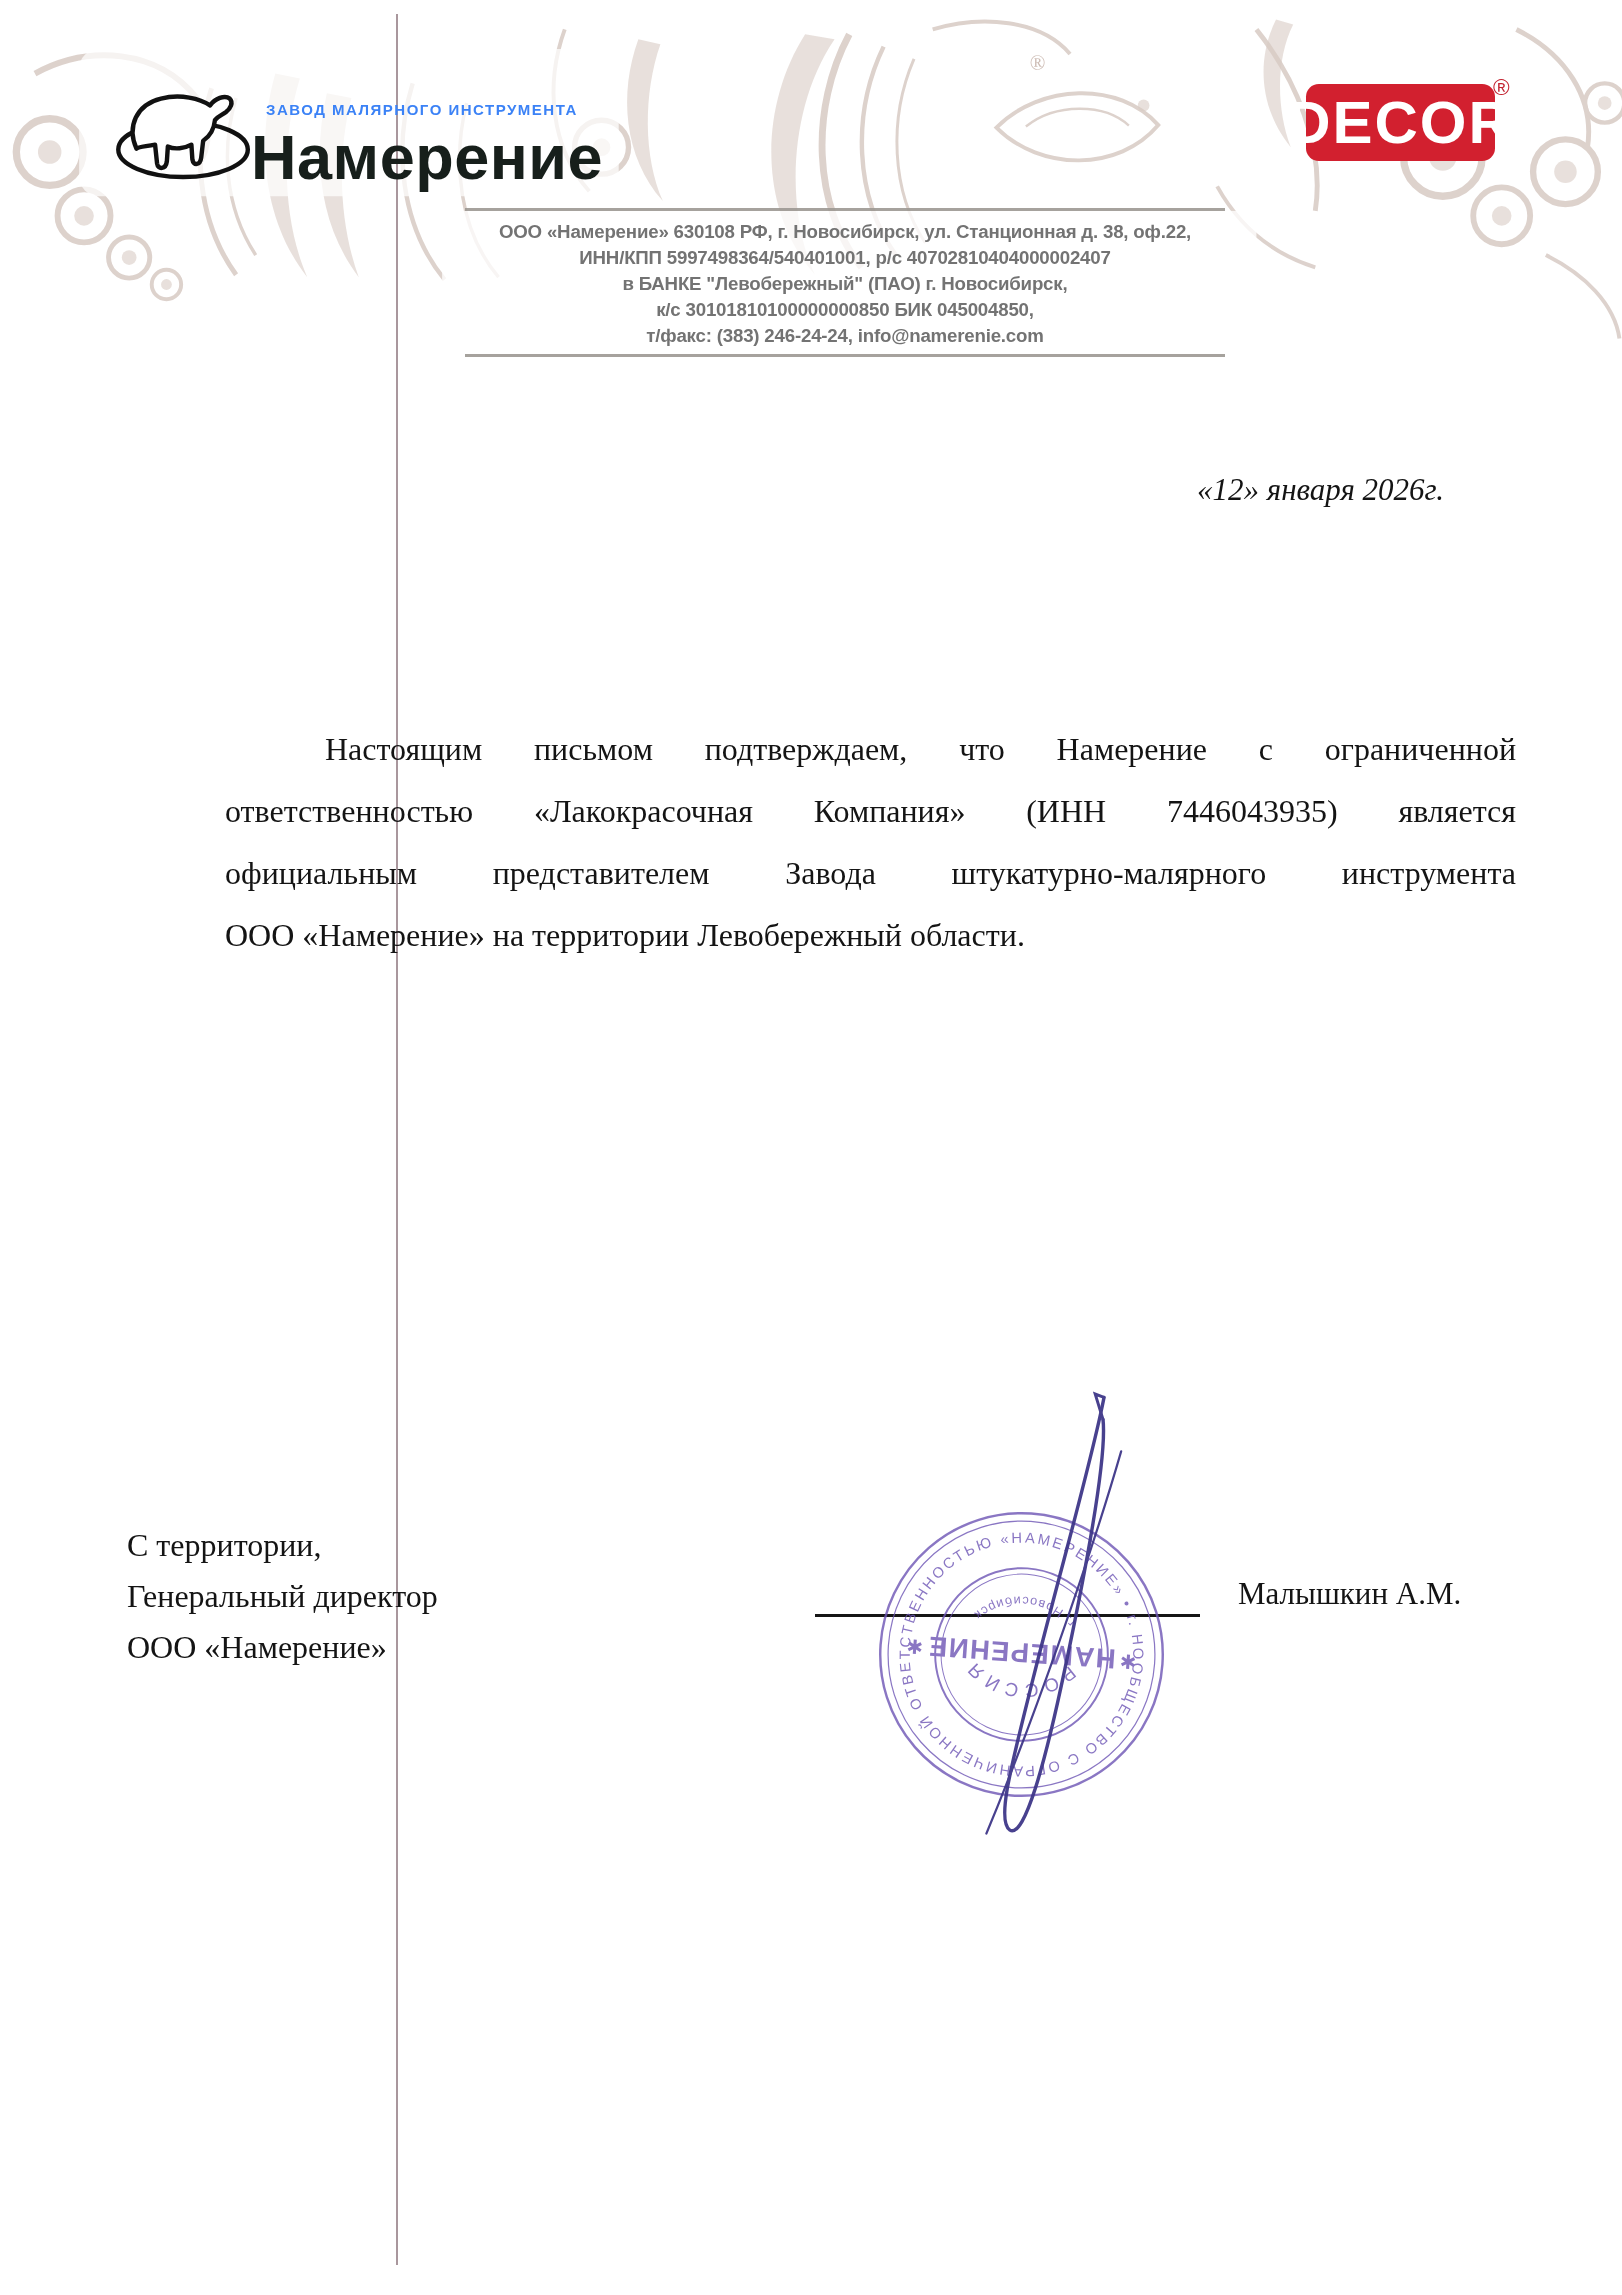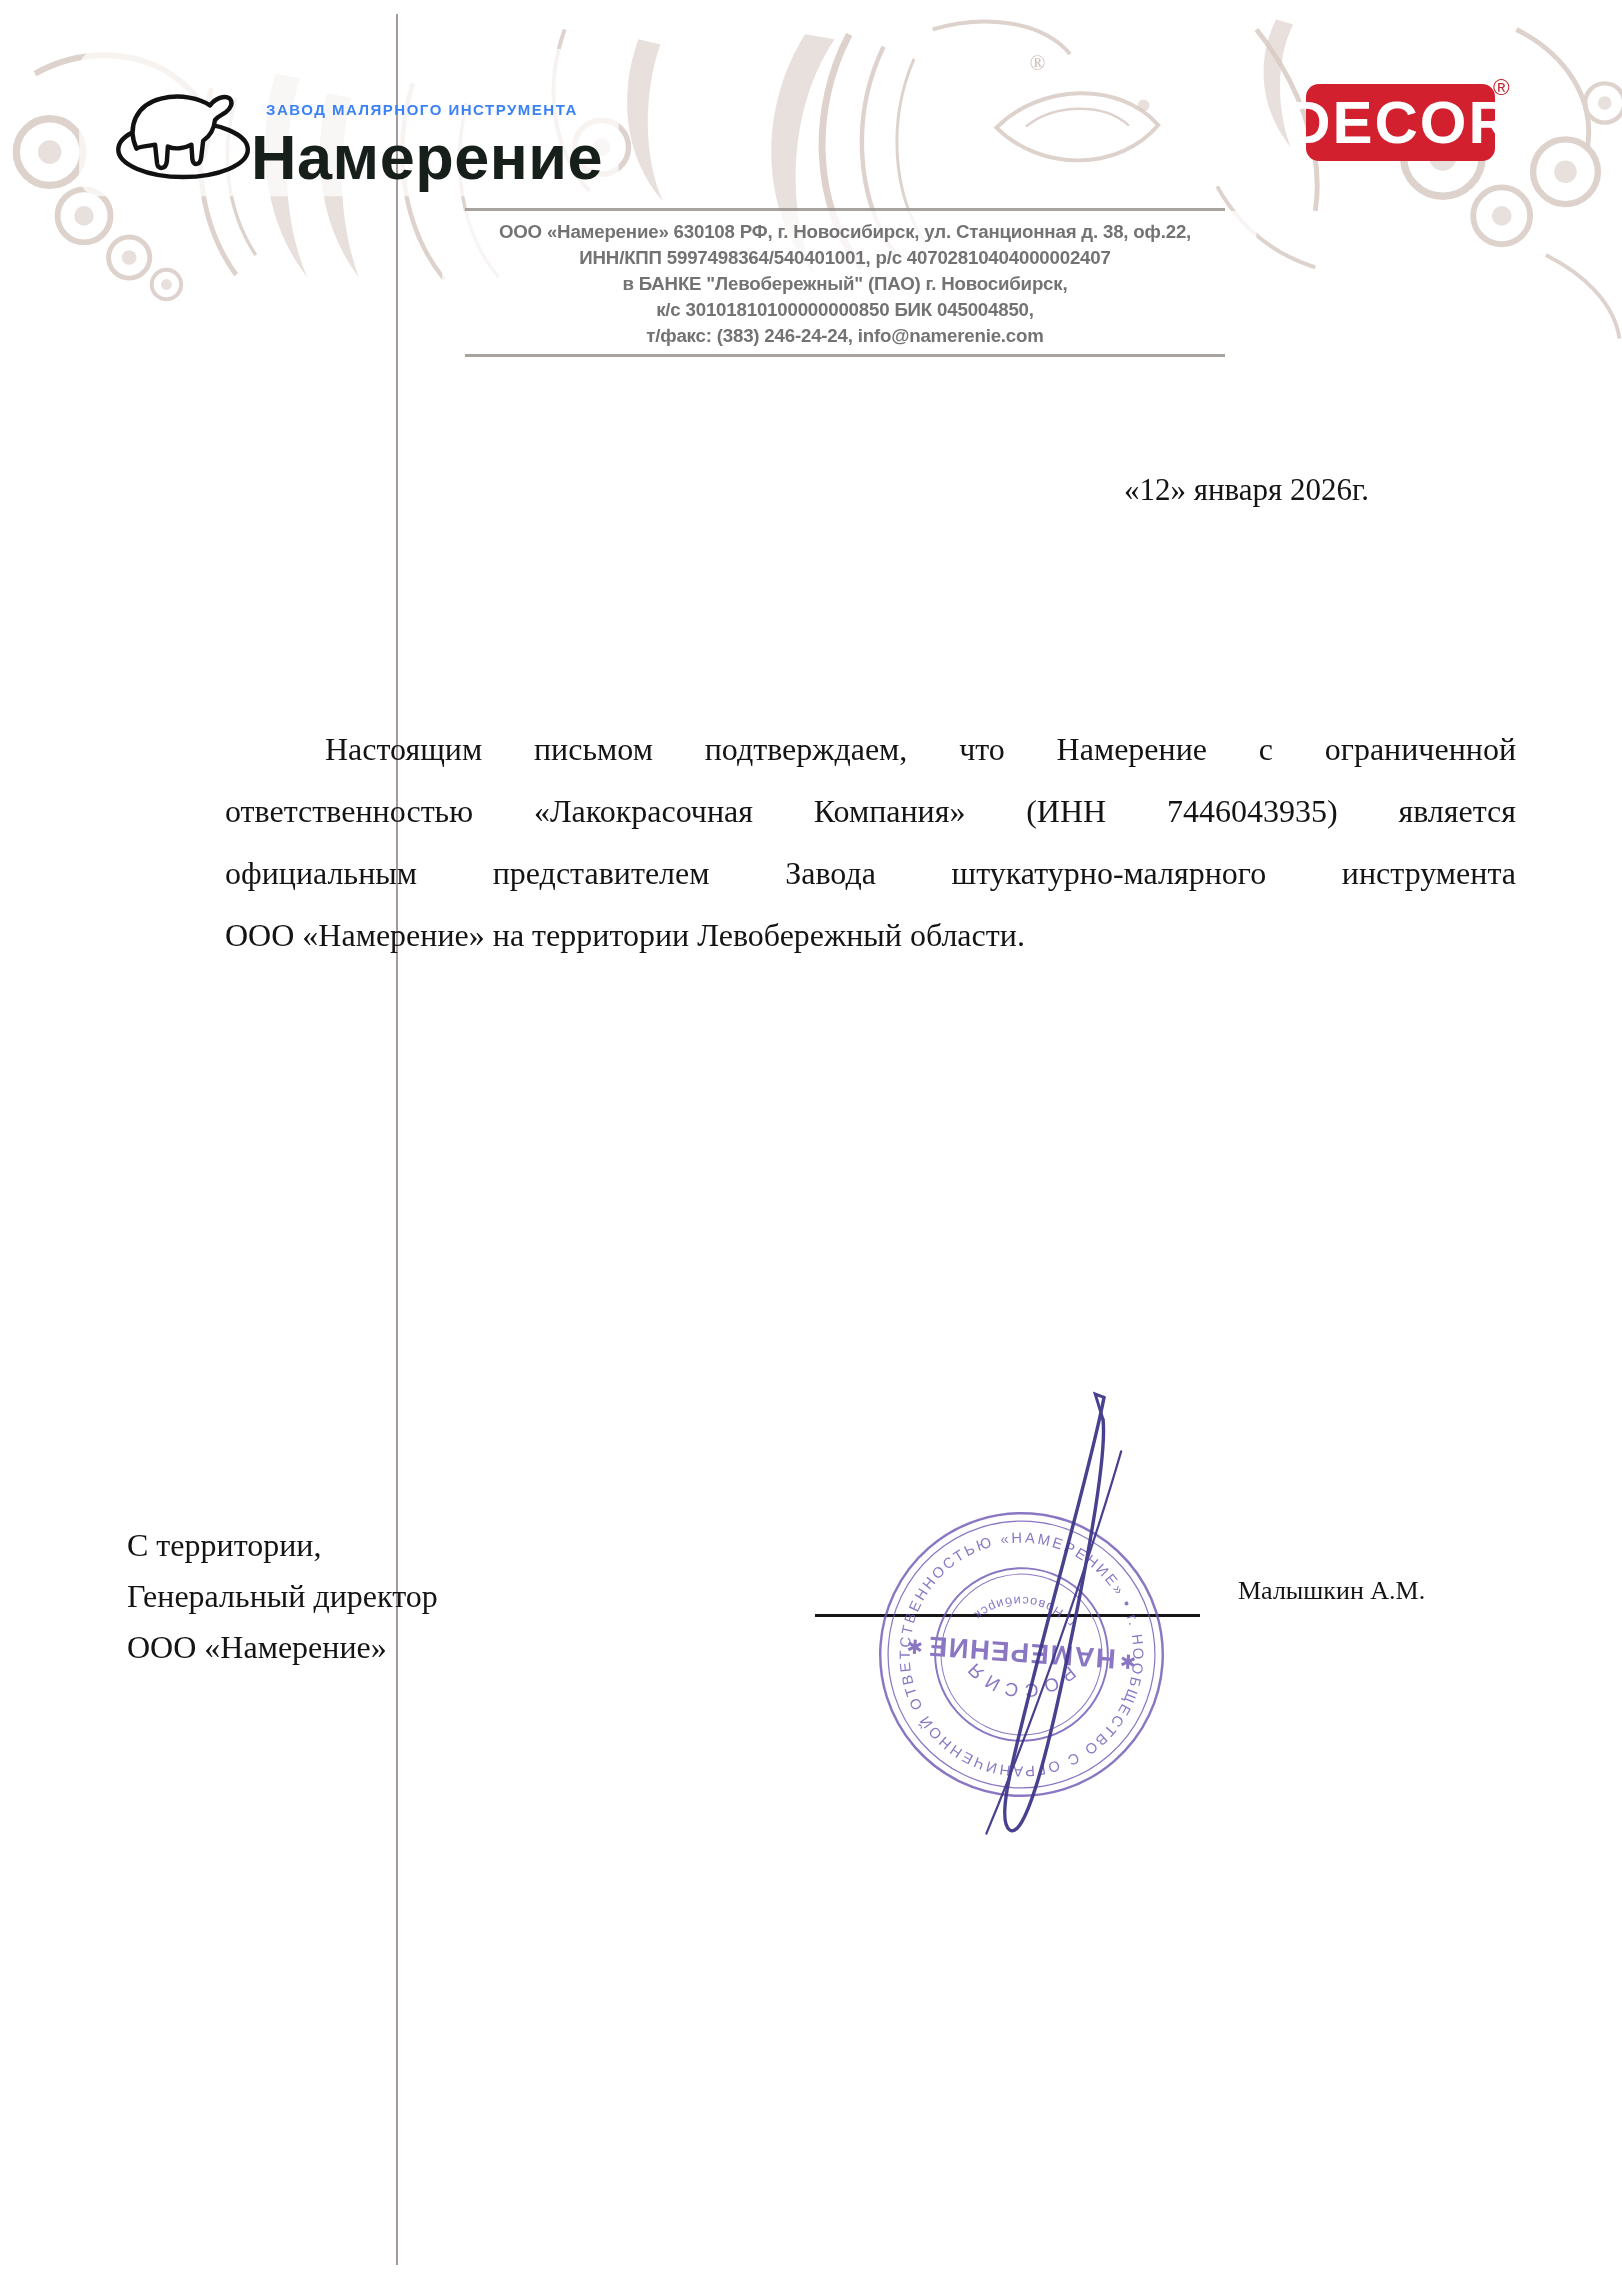--- a/index.html
+++ b/index.html
@@ -29,34 +29,34 @@
     font-family:"Liberation Sans",sans-serif;font-size:22.6px;color:#c32230;}
   
   .rule{position:absolute;left:465px;width:760px;height:2.9px;background:#9c9892;
     opacity:.9;z-index:2;}
   .rule.top{top:208px;}
   .rule.bottom{top:354px;}
   .contacts{position:absolute;left:465px;top:219px;width:760px;text-align:center;
     z-index:2;font-family:"Liberation Sans",sans-serif;font-weight:700;
     font-size:18.7px;line-height:26px;color:#737373;letter-spacing:-0.2px;}
   
-  .date{position:absolute;left:1124px;top:472px;width:393px;text-align:left;
-    font-size:31px;z-index:2;}
+  .date{position:absolute;left:1124px;top:472px;width:393px;text-align:center;
+    font-size:31px;z-index:2;font-style:italic;}
   .body-block{position:absolute;left:225px;top:718px;width:1291px;z-index:2;
     font-size:32px;}
   .body-line{height:62px;line-height:62px;white-space:nowrap;}
   .body-line.justified{text-align:justify;text-align-last:justify;white-space:normal;
     height:62px;overflow:hidden;}
   .body-line.first{padding-left:100px;width:1191px;}
   
   .closing{position:absolute;left:127px;top:1520px;z-index:2;font-size:32px;
     line-height:51px;}
   .sig-line{position:absolute;left:815px;top:1614px;width:385px;height:2.5px;
     background:#161616;z-index:2;}
-  .signer{position:absolute;left:1238px;top:1576px;font-size:26px;z-index:2;
+  .signer{position:absolute;left:1238px;top:1576px;font-size:31px;z-index:2;
     white-space:nowrap;}
   
   .stamp{position:absolute;left:874px;top:1500px;width:295px;height:309px;z-index:3;}
   .signature{position:absolute;left:957px;top:1375px;width:245px;height:481px;z-index:4;}
 </style>
 </head>
 <body>
 
 <div class="page">
 

